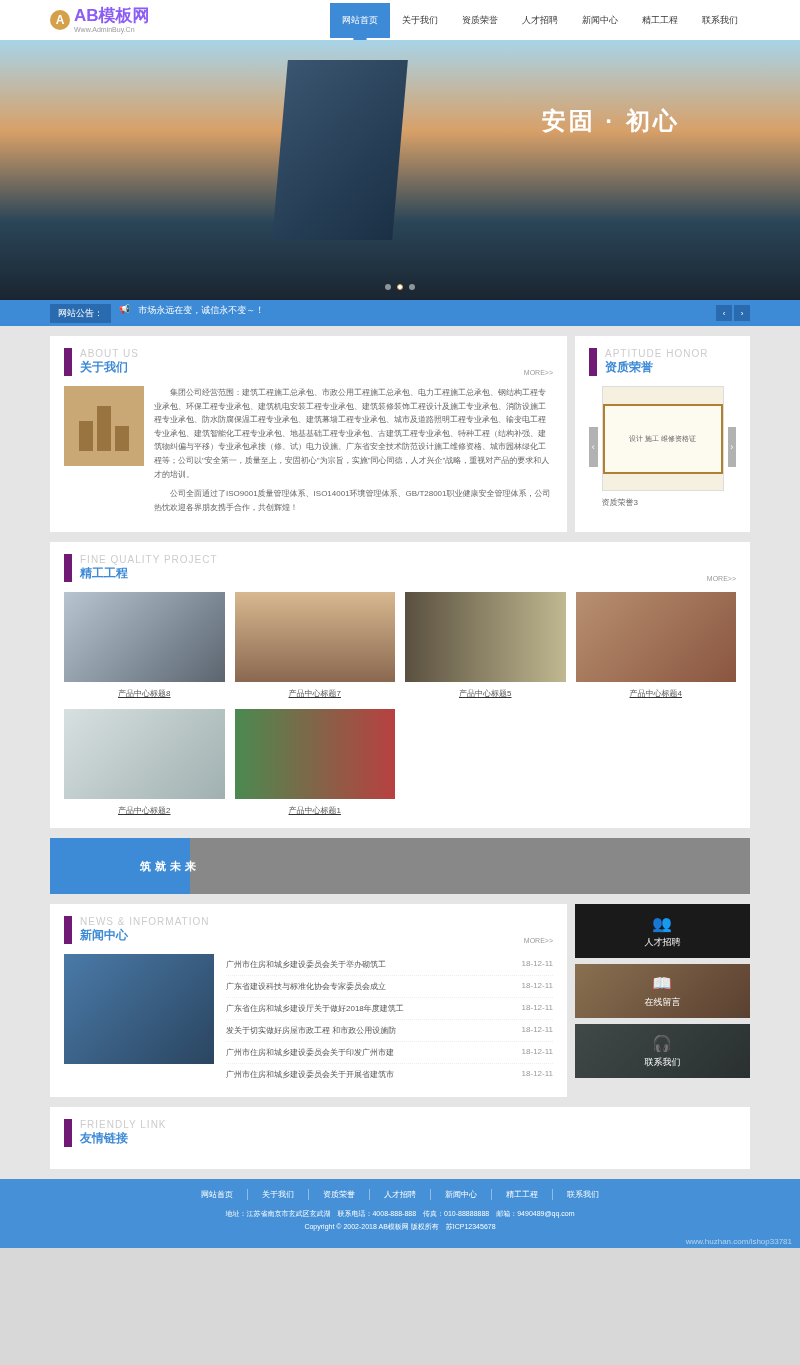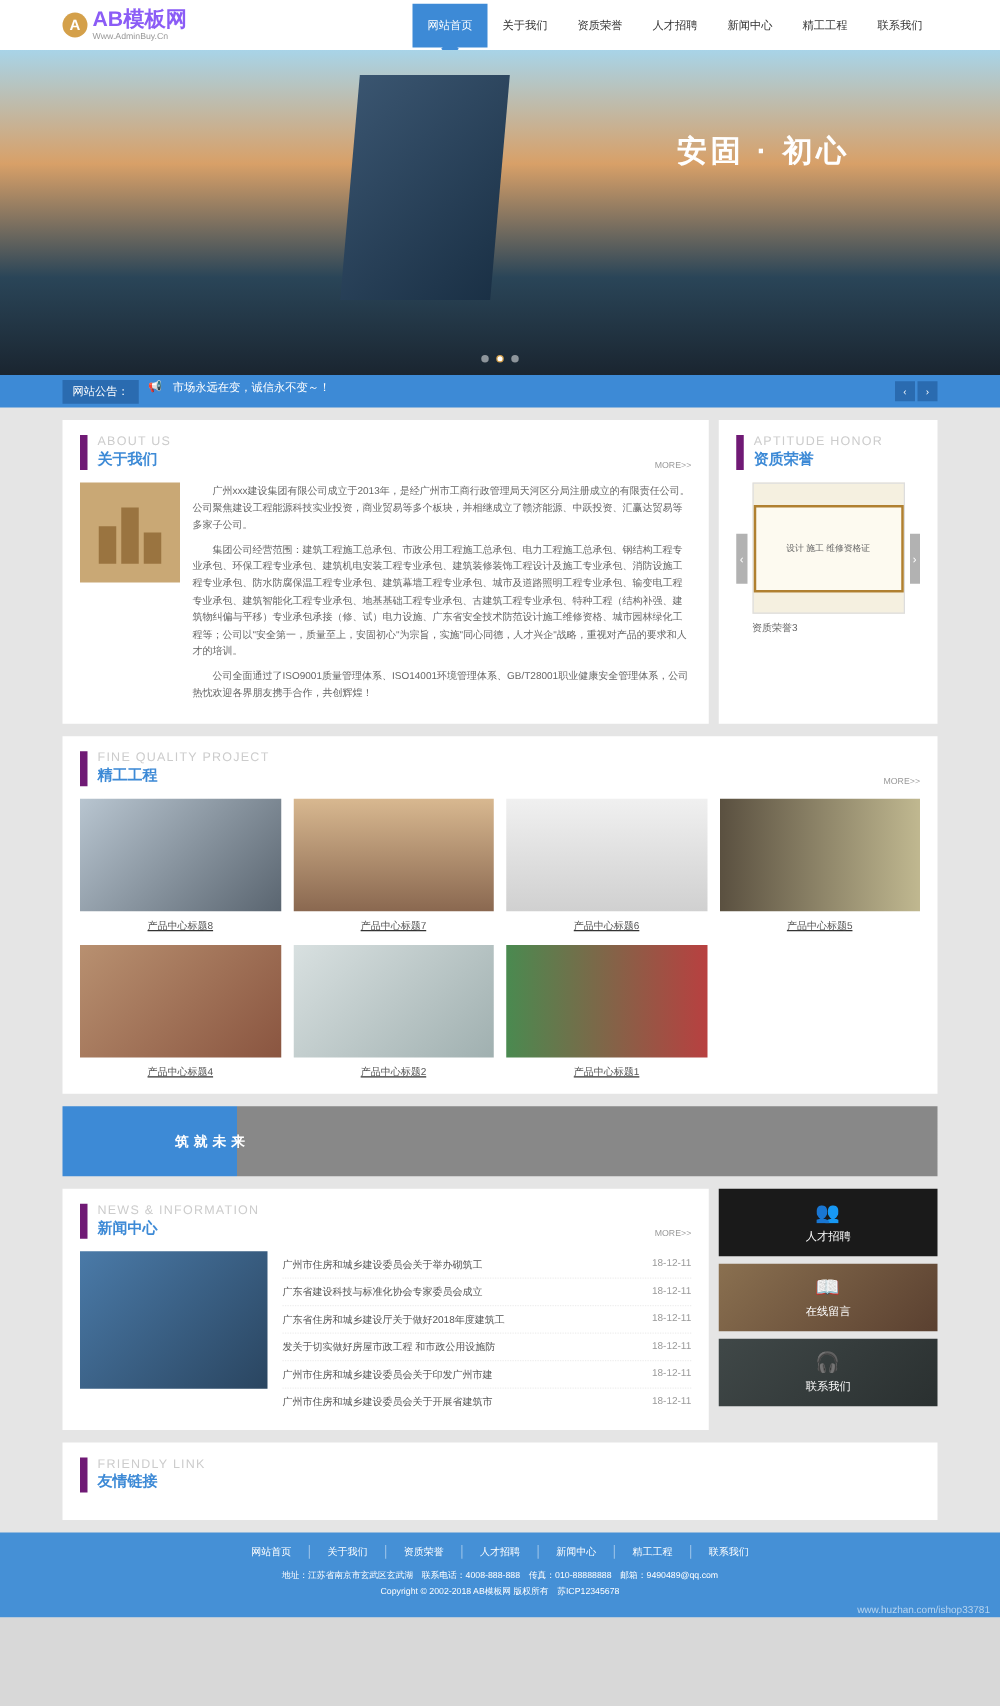--- a/index.html
+++ b/index.html
@@ -32,21 +32,21 @@
 .notice-label { background: #2a6bb0; padding: 3px 8px; }
 .notice-arrows { display: flex; gap: 2px; }
 .notice-arrow { width: 16px; height: 16px; background: #2a6bb0; display: flex; align-items: center; justify-content: center; cursor: pointer; font-size: 8px; }
 
 
 .container { padding: 10px 50px; }
 .row { display: flex; gap: 8px; margin-bottom: 10px; }
 
 
 .card { background: #fff; padding: 12px 14px; flex: 1; }
-.card-title { border-left: 6px solid #701a75; padding-left: 8px; margin-bottom: 10px; display: flex; justify-content: space-between; align-items: flex-end; }
+.card-title { border-left: 8px solid #701a75; padding-left: 8px; margin-bottom: 10px; display: flex; justify-content: space-between; align-items: flex-end; }
 .ct-en { color: #ccc; font-size: 10px; letter-spacing: 1px; display: block; }
 .ct-cn { color: #3d8ad6; font-size: 12px; font-weight: bold; display: block; }
 .more { font-size: 7px; color: #999; cursor: pointer; }
 
 
 .about-body { display: flex; gap: 10px; font-size: 8px; line-height: 1.7; color: #666; }
 .about-img { width: 80px; height: 80px; background: #c9a875; flex-shrink: 0; display: flex; align-items: center; justify-content: center; }
 .about-img svg { width: 60px; height: 60px; }
 .about-text p { margin-bottom: 6px; text-indent: 2em; }
 
@@ -165,21 +165,20 @@
         </div>
         <div class="about-body">
           <div class="about-img">
             <svg viewBox="0 0 60 60">
                 <rect x="5" y="25" width="14" height="30" fill="#9a7440"></rect>
                 <rect x="23" y="10" width="14" height="45" fill="#9a7440"></rect>
                 <rect x="41" y="30" width="14" height="25" fill="#9a7440"></rect>
               </svg>
           </div>
           <div class="about-text">
-            <p>广州xxx建设集团有限公司成立于2013年，是经广州市工商行政管理局天河区分局注册成立的有限责任公司。公司聚焦建设工程能源科技实业投资，商业贸易等多个板块，并相继成立了赣济能源、中跃投资、汇赢达贸易等多家子公司。</p>
             <p>集团公司经营范围：建筑工程施工总承包、市政公用工程施工总承包、电力工程施工总承包、钢结构工程专业承包、环保工程专业承包、建筑机电安装工程专业承包、建筑装修装饰工程设计及施工专业承包、消防设施工程专业承包、防水防腐保温工程专业承包、建筑幕墙工程专业承包、城市及道路照明工程专业承包、输变电工程专业承包、建筑智能化工程专业承包、地基基础工程专业承包、古建筑工程专业承包、特种工程（结构补强、建筑物纠偏与平移）专业承包承接（修、试）电力设施、广东省安全技术防范设计施工维修资格、城市园林绿化工程等；公司以"安全第一，质量至上，安固初心"为宗旨，实施"同心同德，人才兴企"战略，重视对产品的要求和人才的培训。</p>
             <p>公司全面通过了ISO9001质量管理体系、ISO14001环境管理体系、GB/T28001职业健康安全管理体系，公司热忱欢迎各界朋友携手合作，共创辉煌！</p>
           </div>
         </div>
       </div>
       <div class="card honor-card">
         <div class="card-title">
           <div>
             <span class="ct-en">APTITUDE HONOR</span>
             <span class="ct-cn">资质荣誉</span>
@@ -207,24 +206,20 @@
         <span class="more">MORE&gt;&gt;</span>
       </div>
       <div class="proj-grid">
         <div class="proj-item">
             <div class="proj-img pi1"></div>
             <div class="proj-cap">产品中心标题8</div>
           </div>
         <div class="proj-item">
             <div class="proj-img pi2"></div>
             <div class="proj-cap">产品中心标题7</div>
-          </div>
-        <div class="proj-item">
-            <div class="proj-img pi3"></div>
-            <div class="proj-cap">产品中心标题6</div>
           </div>
         <div class="proj-item">
             <div class="proj-img pi4"></div>
             <div class="proj-cap">产品中心标题5</div>
           </div>
         <div class="proj-item">
             <div class="proj-img pi5"></div>
             <div class="proj-cap">产品中心标题4</div>
           </div>
         <div class="proj-item">

